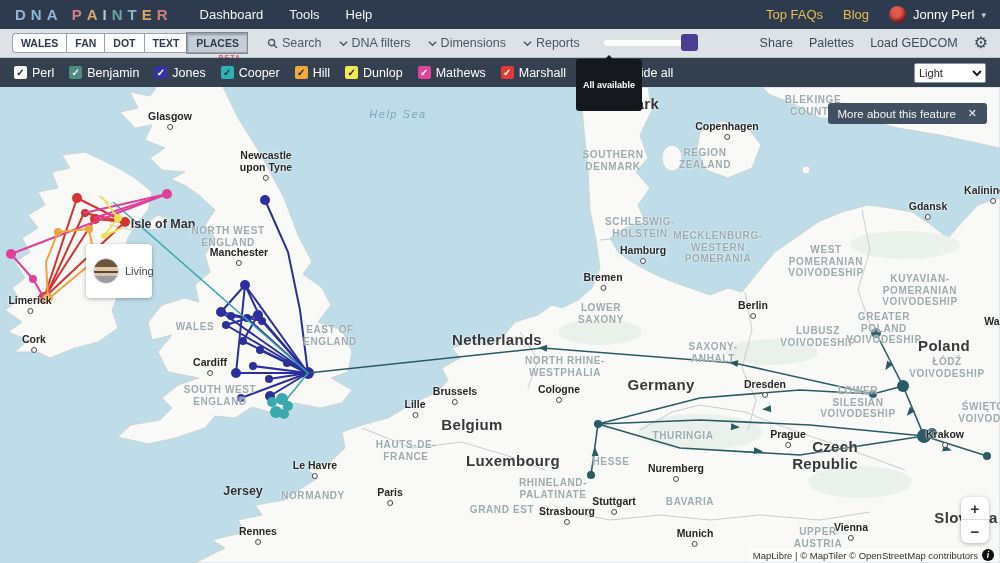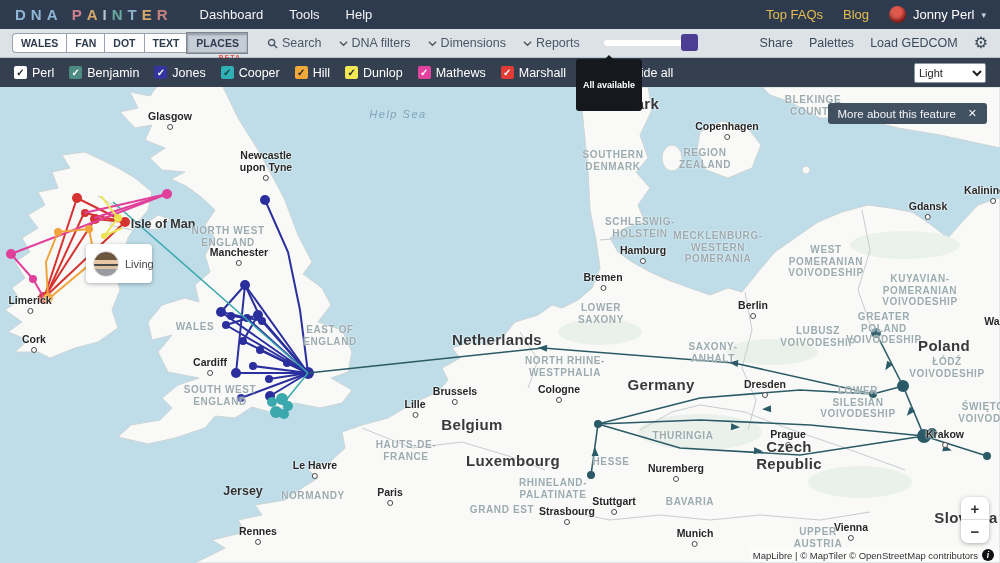--- a/index.html
+++ b/index.html
@@ -48,21 +48,21 @@
   .map svg { position:absolute; left:0; top:-87px; }
   .labels { position:absolute; left:0; top:-87px; width:1000px; height:563px; pointer-events:none; }
   .lbl { position:absolute; transform:translate(-50%,-50%); text-align:center; white-space:pre-line; line-height:1.15; }
   .lbl-city { font-size:10.5px; font-weight:bold; color:#262626; text-shadow:0 0 2px #fff,0 0 2px #fff; }
   .lbl-city:after { content:""; display:block; width:4px; height:4px; border:1.4px solid #4a4a4a; border-radius:50%; background:#fff; margin:2px auto 0; }
   .lbl-country { font-size:15px; font-weight:bold; color:#38393b; text-shadow:0 0 3px #fff; letter-spacing:.3px; }
   .lbl-area { font-size:12.5px; font-weight:bold; color:#2f3133; text-shadow:0 0 2px #fff; }
   .lbl-region { font-size:10px; font-weight:bold; letter-spacing:.6px; color:#9cabaf; text-shadow:0 0 2px #fff; text-transform:uppercase; }
   .lbl-sea { font-size:11px; font-style:italic; color:#7fa3ba; letter-spacing:1.5px; }
 
-  .living { position:absolute; left:86px; top:157px; width:66px; height:39px; background:#fff; border-radius:4px; box-shadow:0 1px 4px rgba(0,0,0,.3); display:flex; align-items:center; gap:6px; padding:0 7px; z-index:5; }
+  .living { position:absolute; left:86px; top:157px; width:66px; height:54px; background:#fff; border-radius:4px; box-shadow:0 1px 4px rgba(0,0,0,.3); display:flex; align-items:center; gap:6px; padding:0 7px; z-index:5; }
   .living .photo { width:26px; height:26px; border-radius:50%; flex:none; border:1px solid #ddd;
     background:linear-gradient(180deg,#6d563f 0 34%,#e8c7a4 34% 52%,#4a4a4a 52% 58%,#dbc2a4 58% 72%,#9a9aa0 72%); }
   .living .lv { font-size:11px; color:#444; }
 
   .notice { position:absolute; right:13px; top:16px; background:rgba(58,74,92,.96); color:#f2f4f6; font-size:11.5px; padding:4px 10px; border-radius:3px; display:flex; gap:12px; align-items:center; cursor:pointer; z-index:5; }
   .notice .x { font-size:11px; }
 
   .zoomctl { position:absolute; right:11px; bottom:20px; width:28px; background:#fff; border-radius:7px; box-shadow:0 1px 4px rgba(0,0,0,.3); z-index:5; }
   .zbtn { width:100%; height:23px; font-size:15px; font-weight:bold; color:#333; background:none; border:none; cursor:pointer; font-family:"Liberation Sans",sans-serif; }
   .zbtn:first-child { border-bottom:1px solid #ddd; }
@@ -254,21 +254,21 @@
       <div class="lbl lbl-city" style="left: 567px; top: 515px;">Strasbourg</div>
       <div class="lbl lbl-city" style="left: 928px; top: 210px;">Gdansk</div>
       <div class="lbl lbl-city" style="left: 993px; top: 194px;">Kaliningrad</div>
       <div class="lbl lbl-city" style="left: 1004px; top: 325px;">Warsaw</div>
       <div class="lbl lbl-country" style="left: 626px; top: 104px;">Denmark</div>
       <div class="lbl lbl-country" style="left: 497px; top: 340px;">Netherlands</div>
       <div class="lbl lbl-country" style="left: 472px; top: 425px;">Belgium</div>
       <div class="lbl lbl-country" style="left: 513px; top: 461px;">Luxembourg</div>
       <div class="lbl lbl-country" style="left: 661px; top: 385px;">Germany</div>
       <div class="lbl lbl-country" style="left: 944px; top: 346px;">Poland</div>
-      <div class="lbl lbl-country" style="left: 789px; top: 455px;">Czech
+      <div class="lbl lbl-country" style="left: 825px; top: 455px; text-align: right;">Czech
 Republic</div>
       <div class="lbl lbl-country" style="left: 966px; top: 518px;">Slovakia</div>
       <div class="lbl lbl-area" style="left: 163px; top: 224px;">Isle of Man</div>
       <div class="lbl lbl-area" style="left: 243px; top: 491px;">Jersey</div>
       <div class="lbl lbl-region" style="left: 228px; top: 236px;">NORTH WEST
 ENGLAND</div>
       <div class="lbl lbl-region" style="left: 195px; top: 327px;">WALES</div>
       <div class="lbl lbl-region" style="left: 330px; top: 335px;">EAST OF
 ENGLAND</div>
       <div class="lbl lbl-region" style="left: 220px; top: 395px;">SOUTH WEST

